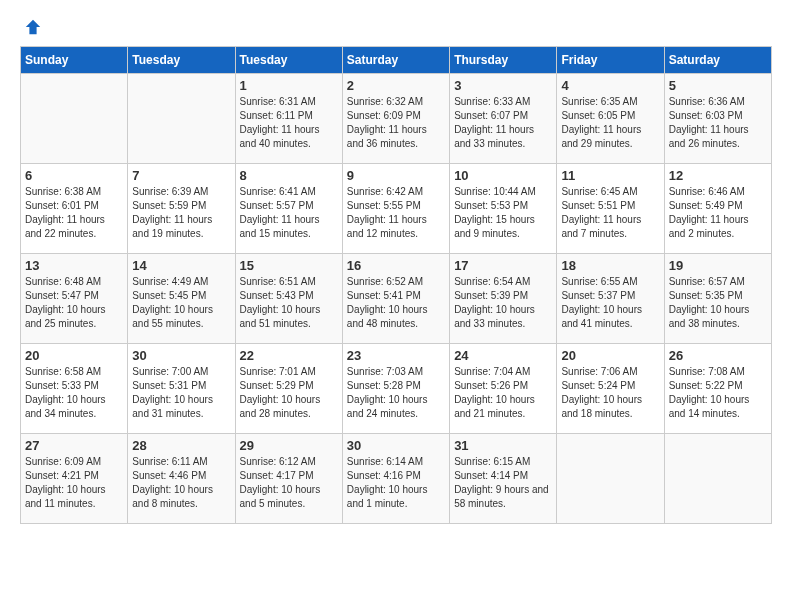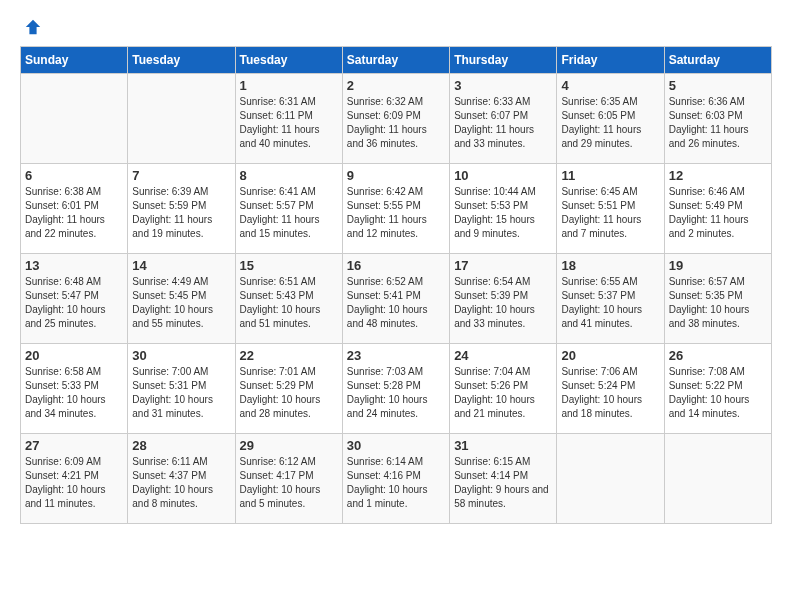--- a/index.html
+++ b/index.html
@@ -224,21 +224,21 @@
           <div class="day-info"><span>Sunrise: 7:08 AM</span><br><span>Sunset: 5:22 PM</span><br><span>Daylight: 10 hours and 14 minutes.</span></div>
         </td>
       </tr>
       <tr>
         <td>
           <div class="day-number">27</div>
           <div class="day-info"><span>Sunrise: 6:09 AM</span><br><span>Sunset: 4:21 PM</span><br><span>Daylight: 10 hours and 11 minutes.</span></div>
         </td>
         <td>
           <div class="day-number">28</div>
-          <div class="day-info"><span>Sunrise: 6:11 AM</span><br><span>Sunset: 4:37 PM</span><br><span>Daylight: 10 hours and 8 minutes.</span></div>
+          <div class="day-info"><span>Sunrise: 6:11 AM</span><br><span>Sunset: 4:46 PM</span><br><span>Daylight: 10 hours and 8 minutes.</span></div>
         </td>
         <td>
           <div class="day-number">29</div>
           <div class="day-info"><span>Sunrise: 6:12 AM</span><br><span>Sunset: 4:17 PM</span><br><span>Daylight: 10 hours and 5 minutes.</span></div>
         </td>
         <td>
           <div class="day-number">30</div>
           <div class="day-info"><span>Sunrise: 6:14 AM</span><br><span>Sunset: 4:16 PM</span><br><span>Daylight: 10 hours and 1 minute.</span></div>
         </td>
         <td>

